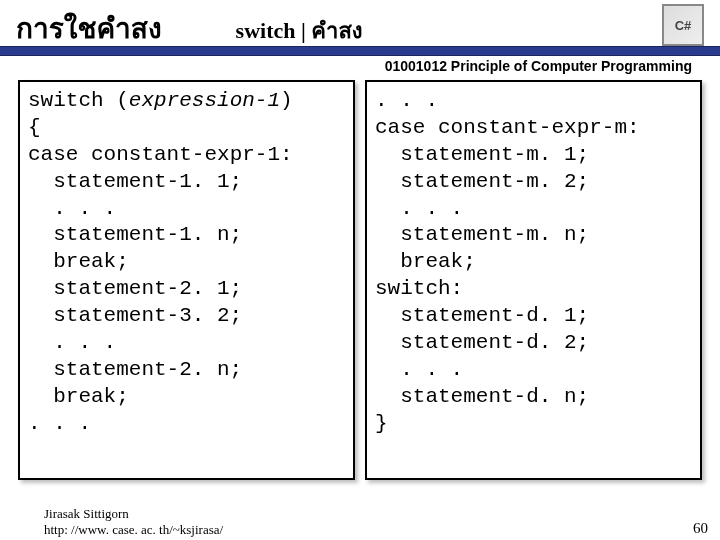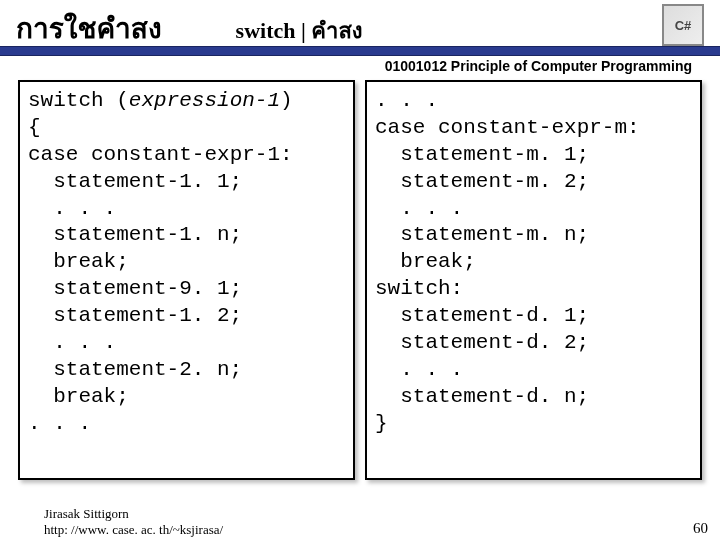--- a/index.html
+++ b/index.html
@@ -129,22 +129,22 @@
 
 <div class="content">
   <div class="code-box">
     <div><span>switch (</span><span class="expr">expression-1</span><span>)</span></div>
     <div>{</div>
     <div>case constant-expr-1:</div>
     <div class="ind">statement-1. 1;</div>
     <div class="ind">. . .</div>
     <div class="ind">statement-1. n;</div>
     <div class="ind">break;</div>
-    <div class="ind">statement-9. 1;</div>
-    <div class="ind">statement-1. 2;</div>
+    <div class="ind">statement-2. 1;</div>
+    <div class="ind">statement-3. 2;</div>
     <div class="ind">. . .</div>
     <div class="ind">statement-2. n;</div>
     <div class="ind">break;</div>
     <div>. . .</div>
 
   </div>
 
   <div class="code-box">
     <div>. . .</div>
     <div>case constant-expr-m:</div>

